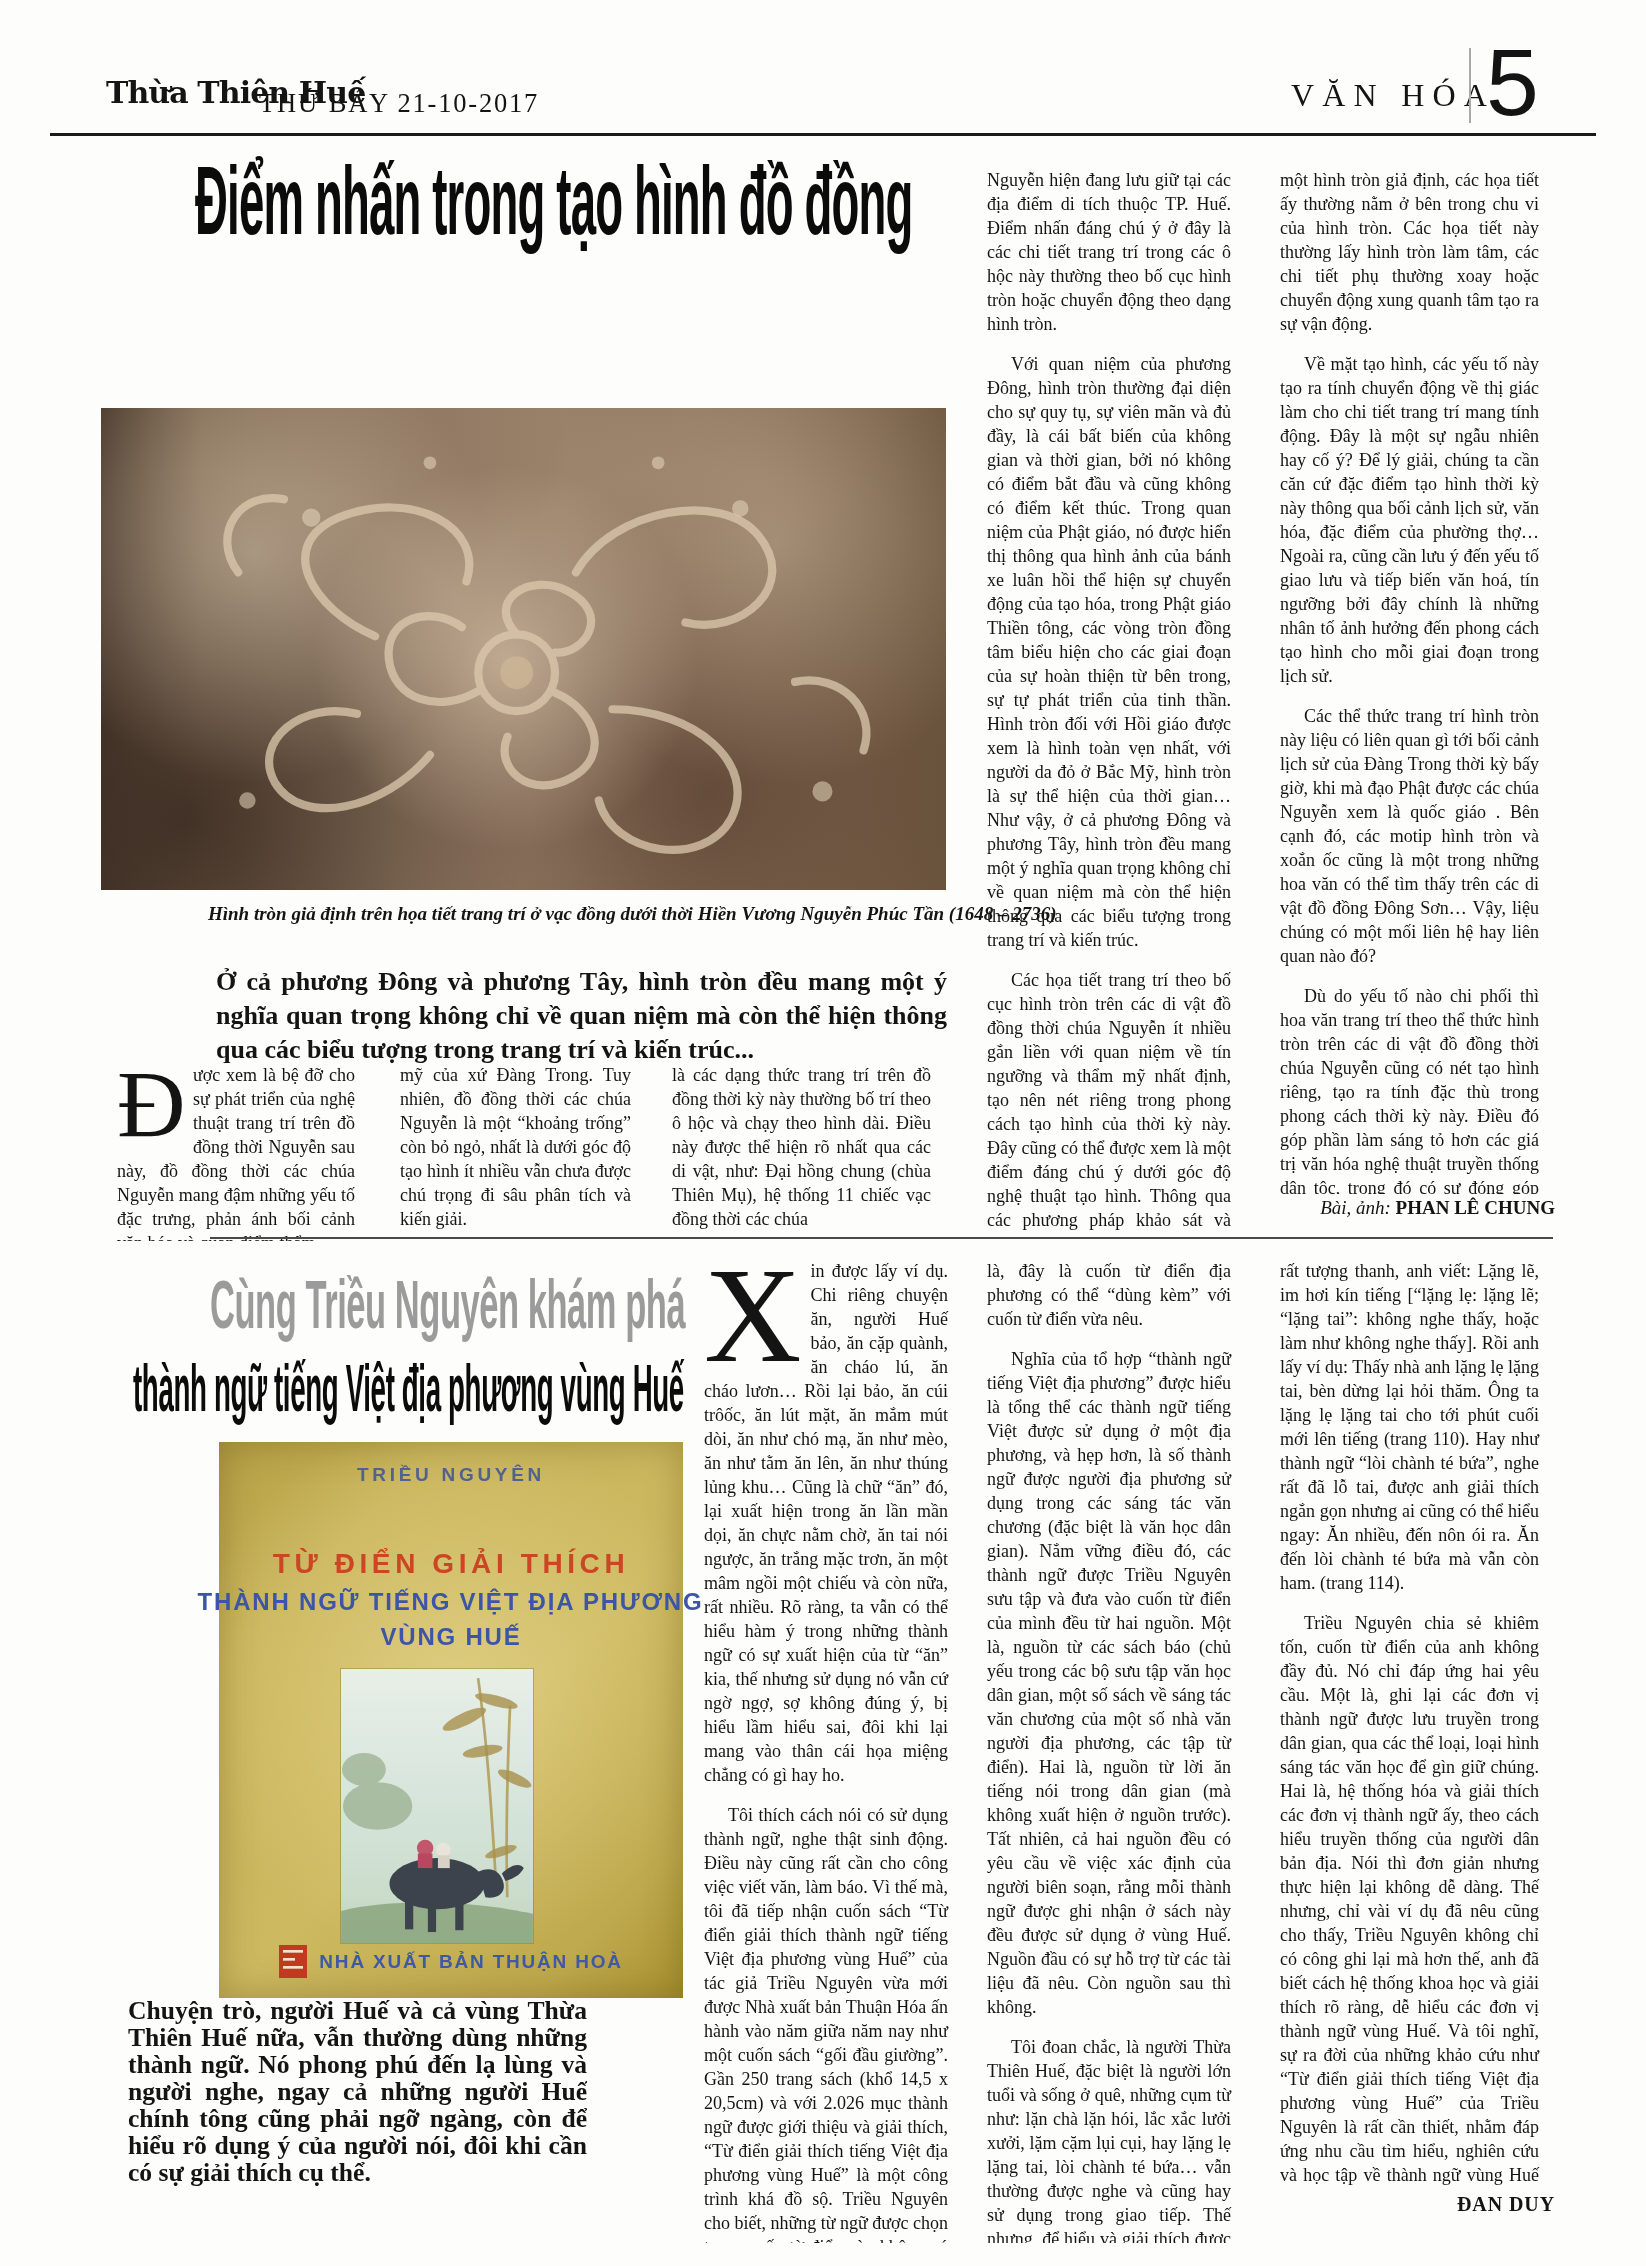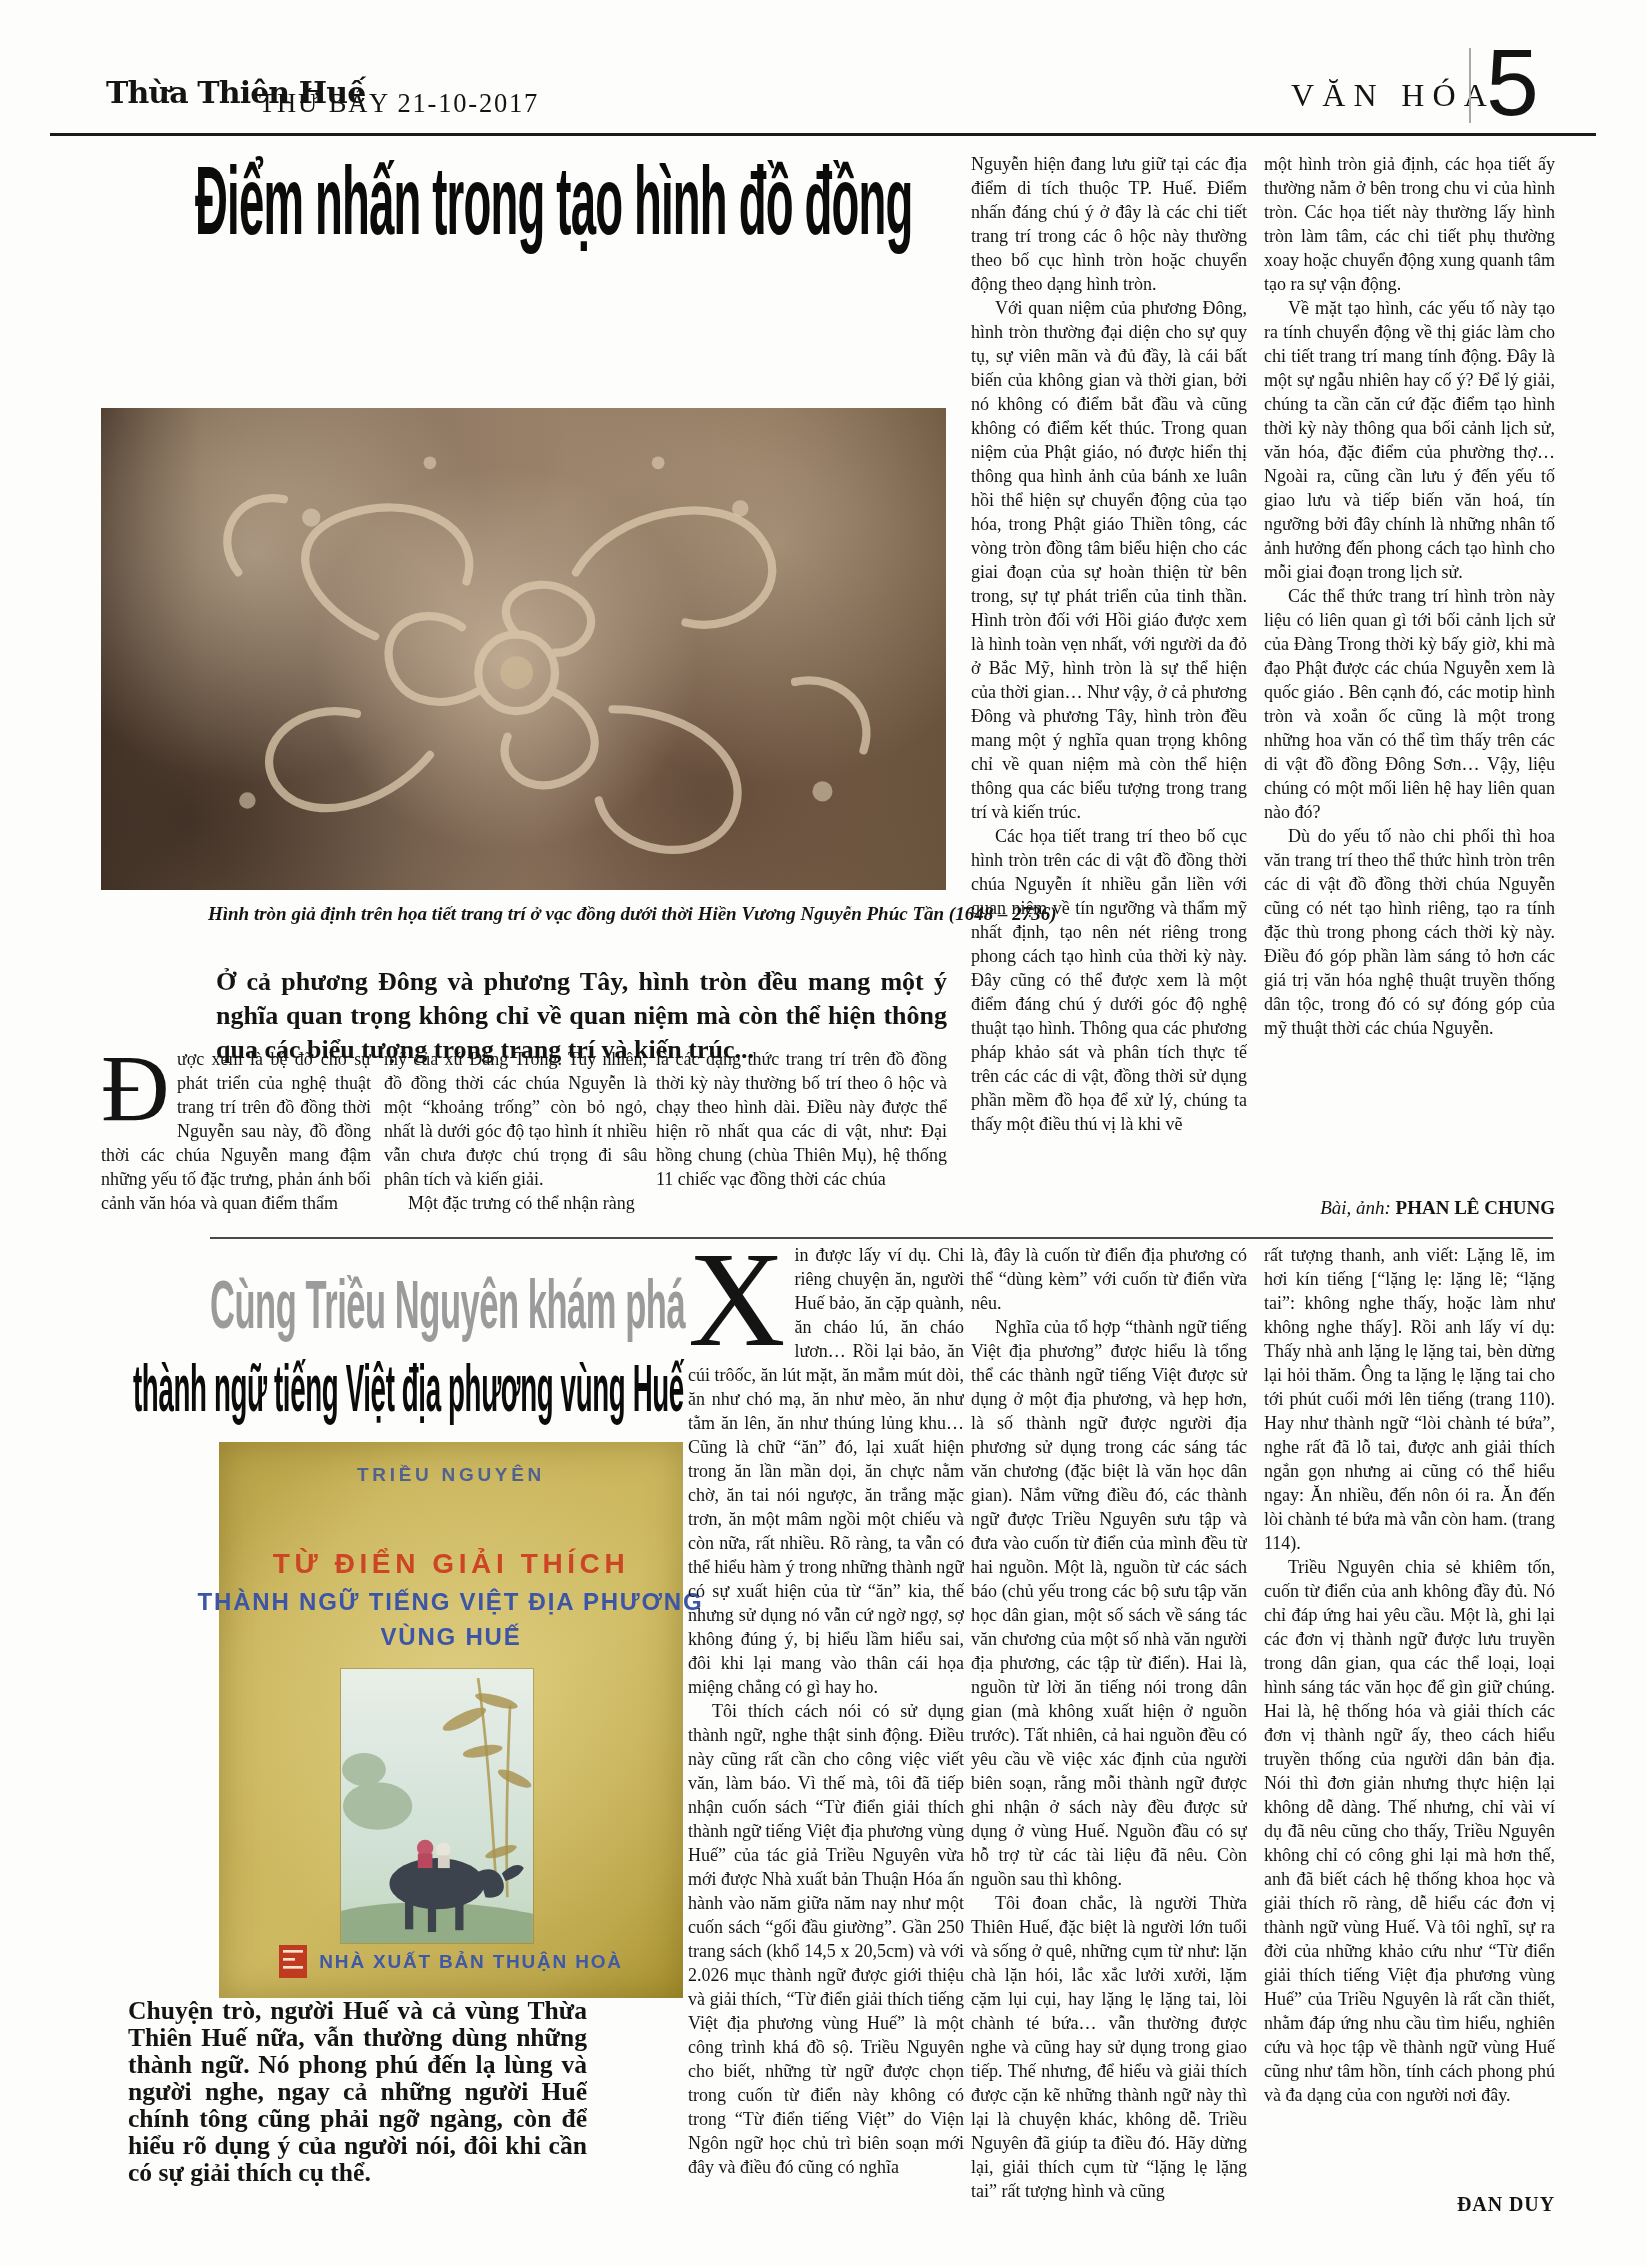--- a/index.html
+++ b/index.html
@@ -24,21 +24,21 @@
     font-family:"Liberation Sans", sans-serif; font-weight:bold; white-space:nowrap;
     transform-origin:0 50%; display:inline-block;
   }
   .a1-headline{font-size:97px; line-height:1.1; color:#0b0b0b; transform:scaleX(0.47); letter-spacing:-1.8px;}
   .a1-subheadline{font-size:75px; line-height:1.05; color:#a6a6a6; transform:scaleX(0.70); letter-spacing:0px;}
   .a2-kicker{font-size:69px; color:#9b9b9b; transform:scaleX(0.50); letter-spacing:-0.9px;}
   .a2-headline{font-size:66px; color:#0b0b0b; transform:scaleX(0.42); letter-spacing:-0.9px;}
 
   
   .body-col{font-size:18px; line-height:24px; text-align:justify; overflow:hidden;}
-  .body-col p{margin:0; text-indent:24px;}
+  .body-col p{margin:16px; text-indent:24px;}
   .body-col p.first{text-indent:0;}
   .lead{font-size:26px; line-height:34px; font-weight:bold; text-align:justify;}
   .caption{font-size:19px; font-style:italic; font-weight:bold; white-space:nowrap;}
   .intro-bold{font-size:25.6px; line-height:27px; font-weight:bold; text-align:justify;}
   .dropcap{float:left; font-family:"Liberation Serif", serif; font-size:95px; line-height:77px; padding:3.7px 7.3px 0 0;}
   .dropcap-x{float:left; font-family:"Liberation Serif", serif; font-size:135px; line-height:102px; padding:5.5px 9.1px 0 0;}
   .byline{font-size:19px; text-align:right;}
   .byline .lbl{font-style:italic;}
   .byline .nm{font-weight:bold;}
   .byline2{font-size:20px; font-weight:bold; text-align:right; letter-spacing:0.9px;}

